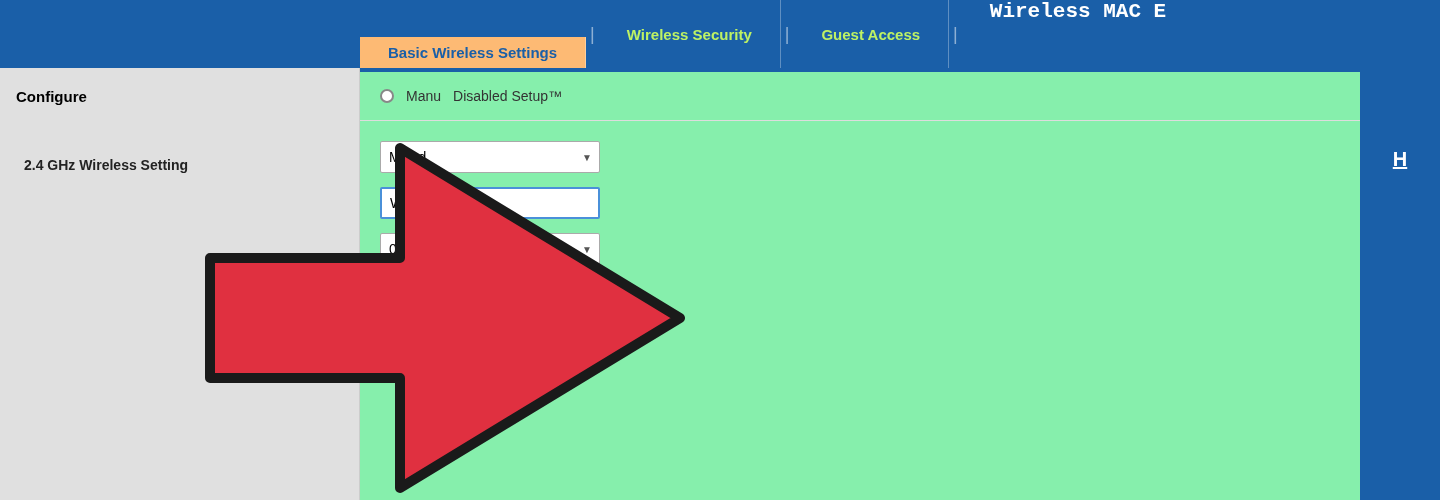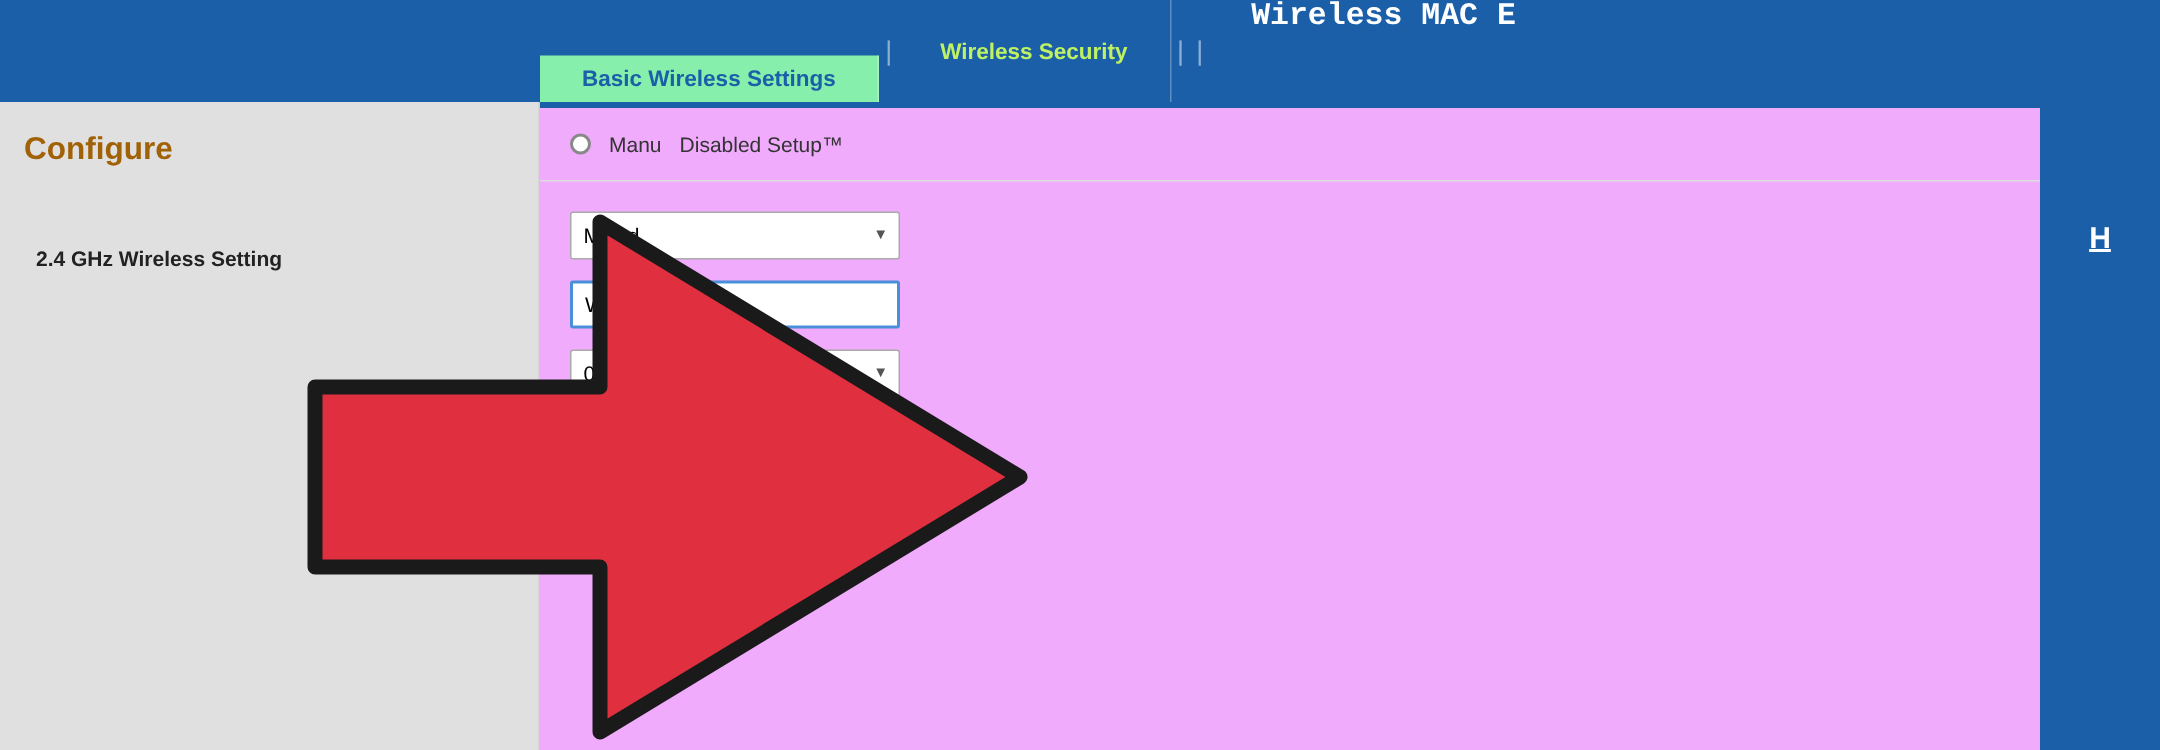--- a/index.html
+++ b/index.html
@@ -36,21 +36,21 @@
       padding: 0 28px;
       color: #bef264;
       font-size: 15px;
       font-weight: bold;
       cursor: pointer;
       white-space: nowrap;
       border-right: 1px solid rgba(255,255,255,0.3);
     }
 
     .nav-tab.active {
-      background: #86efac;
+      background: #fdba74;
       color: #1a5fa8;
       margin-top: 37px;
     }
 
     .nav-separator {
       display: flex;
       align-items: center;
       color: rgba(255,255,255,0.5);
       font-size: 18px;
       padding: 0 4px;
@@ -102,38 +102,38 @@
     
     .left-sidebar {
       width: 360px;
       background: #e0e0e0;
       border-right: 1px solid #ccc;
       padding: 20px 16px;
       flex-shrink: 0;
     }
 
     .config-section-title {
-      font-size: 21px;
-      font-weight: bold;
-      color: #a16207;
+      font-size: 15px;
+      font-weight: bold;
+      color: #000000;
       margin-bottom: 12px;
     }
 
     .section-label-24ghz {
       font-size: 14px;
       font-weight: bold;
       color: #222;
       margin-top: 52px;
       padding-left: 8px;
     }
 
     
     .content-panel {
       flex: 1;
-      background: #f0abfc;
+      background: #86efac;
       padding: 0;
       position: relative;
     }
 
     
     .blue-underline {
       height: 4px;
       background: #1a5fa8;
       width: 100%;
       margin-bottom: 0;
@@ -250,20 +250,23 @@
 
   <div class="top-nav">
     <div class="nav-tab active">
       <span>Basic Wireless Settings</span>
     </div>
     <span class="nav-separator">|</span>
     <div class="nav-tab">
       <span>Wireless Security</span>
     </div>
     <span class="nav-separator">|</span>
+    <div class="nav-tab">
+      <span>Guest Access</span>
+    </div>
     <span class="nav-separator">|</span>
     <div class="nav-tab-wireless-mac">
       <span>Wireless MAC E</span>
     </div>
   </div>
 
   <div class="main-content">
 
     <div class="left-sidebar">
       <div class="config-section-title">

